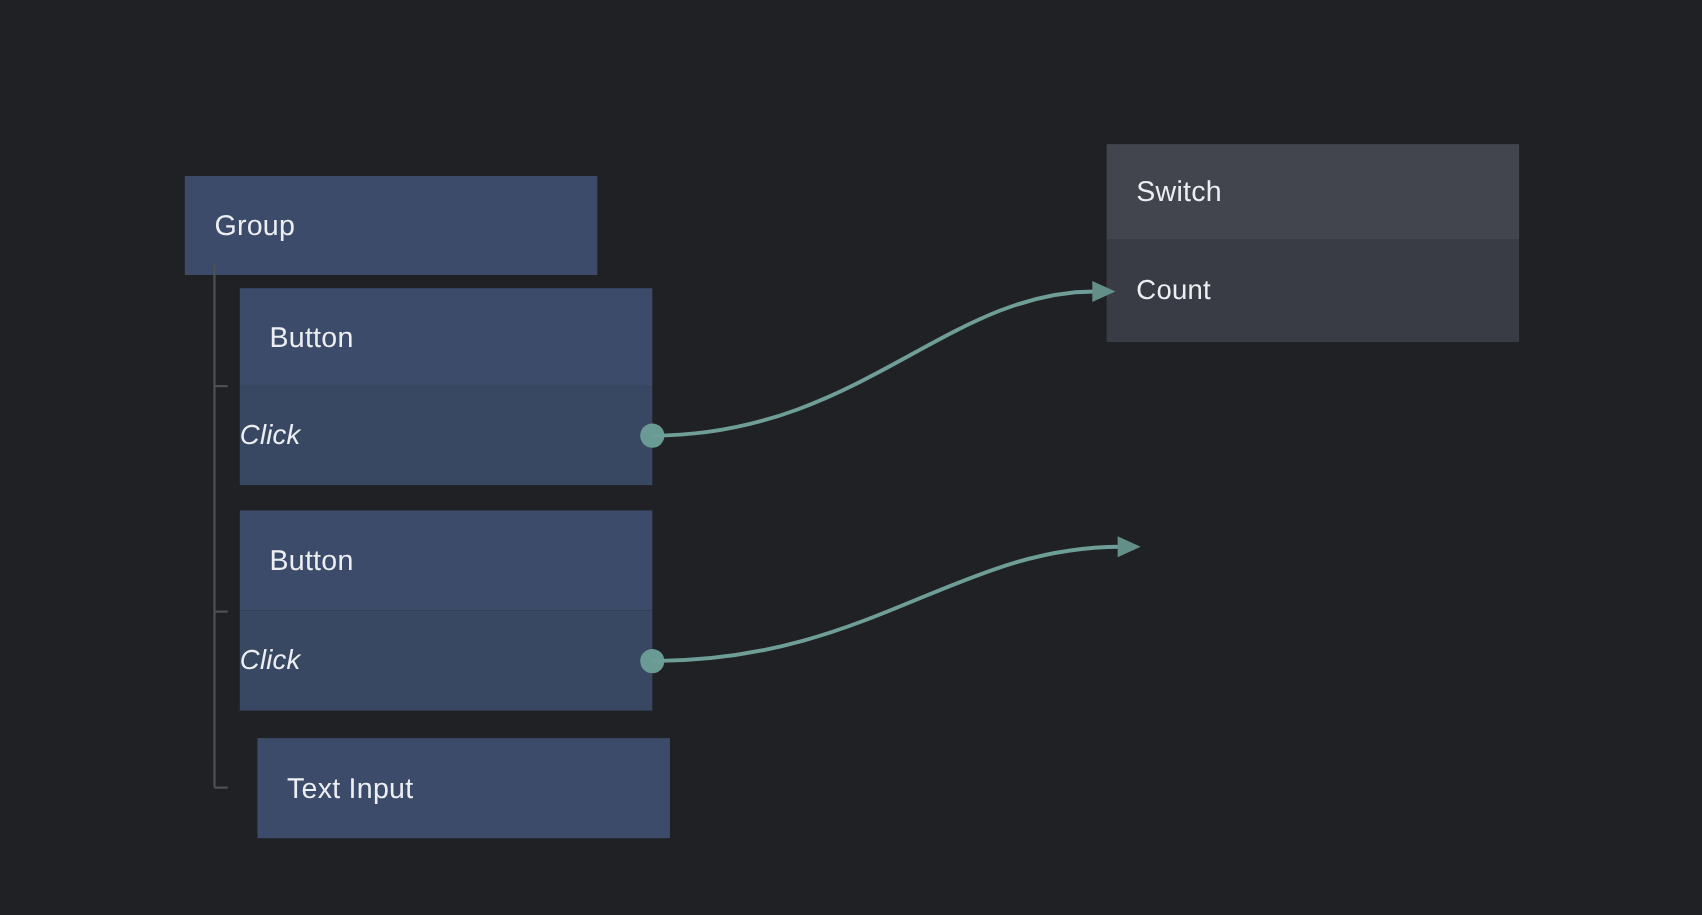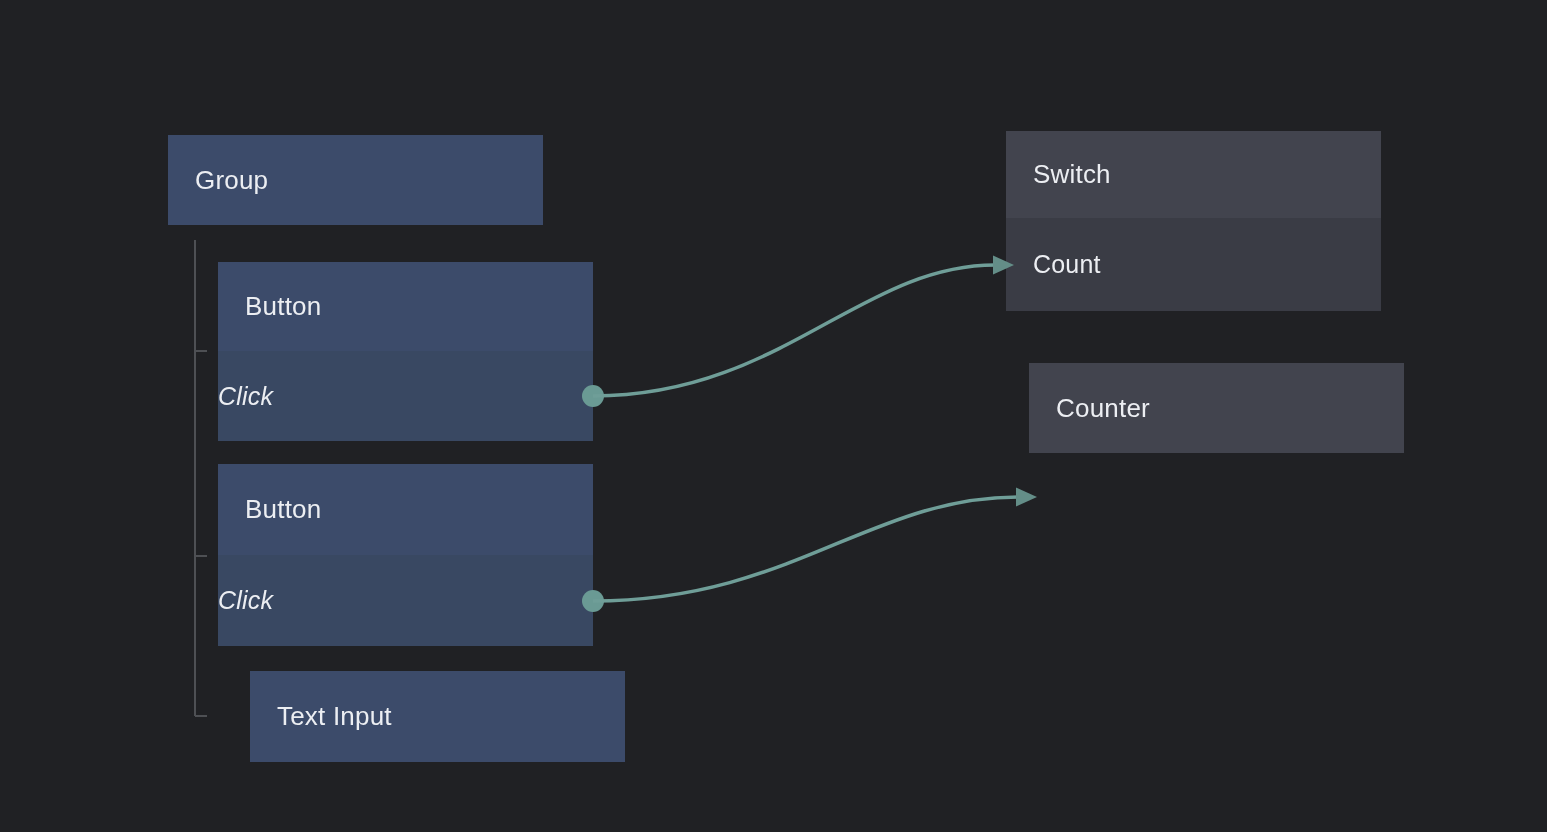--- a/index.html
+++ b/index.html
@@ -90,21 +90,21 @@
     fill:none;
     stroke:var(--tree-line);
     stroke-width:2;
   }
 </style>
 </head>
 <body>
 
 <div class="canvas">
 
-  <div class="node blue" style="left:168px;top:135px;">
+  <div class="node blue" style="left:168px;top:160px;">
     <div class="hdr" style="height:90px;">
       <span>Group</span>
     </div>
   </div>
 
   <div class="node blue" style="left:218px;top:262px;">
     <div class="hdr" style="height:89px;">
       <span>Button</span>
     </div>
     <div class="body output-row" style="height:90px;">
@@ -116,39 +116,36 @@
   <div class="node blue" style="left:218px;top:464px;">
     <div class="hdr" style="height:91px;">
       <span>Button</span>
     </div>
     <div class="body output-row" style="height:91px;">
       <span class="row-label">Click</span>
       <span class="port-dot"></span>
     </div>
   </div>
 
-  <div class="node blue" style="left:218px;top:671px;padding-left:32px;">
+  <div class="node blue" style="left:202px;top:671px;padding-left:32px;">
     <div class="hdr" style="height:91px;">
       <span>Text Input</span>
     </div>
   </div>
 
   <div class="node gray" style="left:1006px;top:131px;">
     <div class="hdr" style="height:87px;">
       <span>Switch</span>
     </div>
     <div class="body input-row" style="height:93px;">
       <span class="row-label">Count</span>
     </div>
   </div>
 
   <div class="node gray" style="left:1029px;top:363px;">
-    <div class="hdr" style="height:90px;">
-      <span>Counter</span>
-    </div>
   </div>
 
   <svg class="overlay" viewBox="0 0 1547 832">
 
     <path class="tree" d="M195,240 L195,716 M195,351 L207,351 M195,556 L207,556 M195,716 L207,716"></path>
 
     <g>
       <path class="edge-path" d="M593,396 C780,396 860,265 995,265"></path>
       <polygon class="arrow-head" points="1014,265 993,255.5 993,274.5"></polygon>
     </g>

